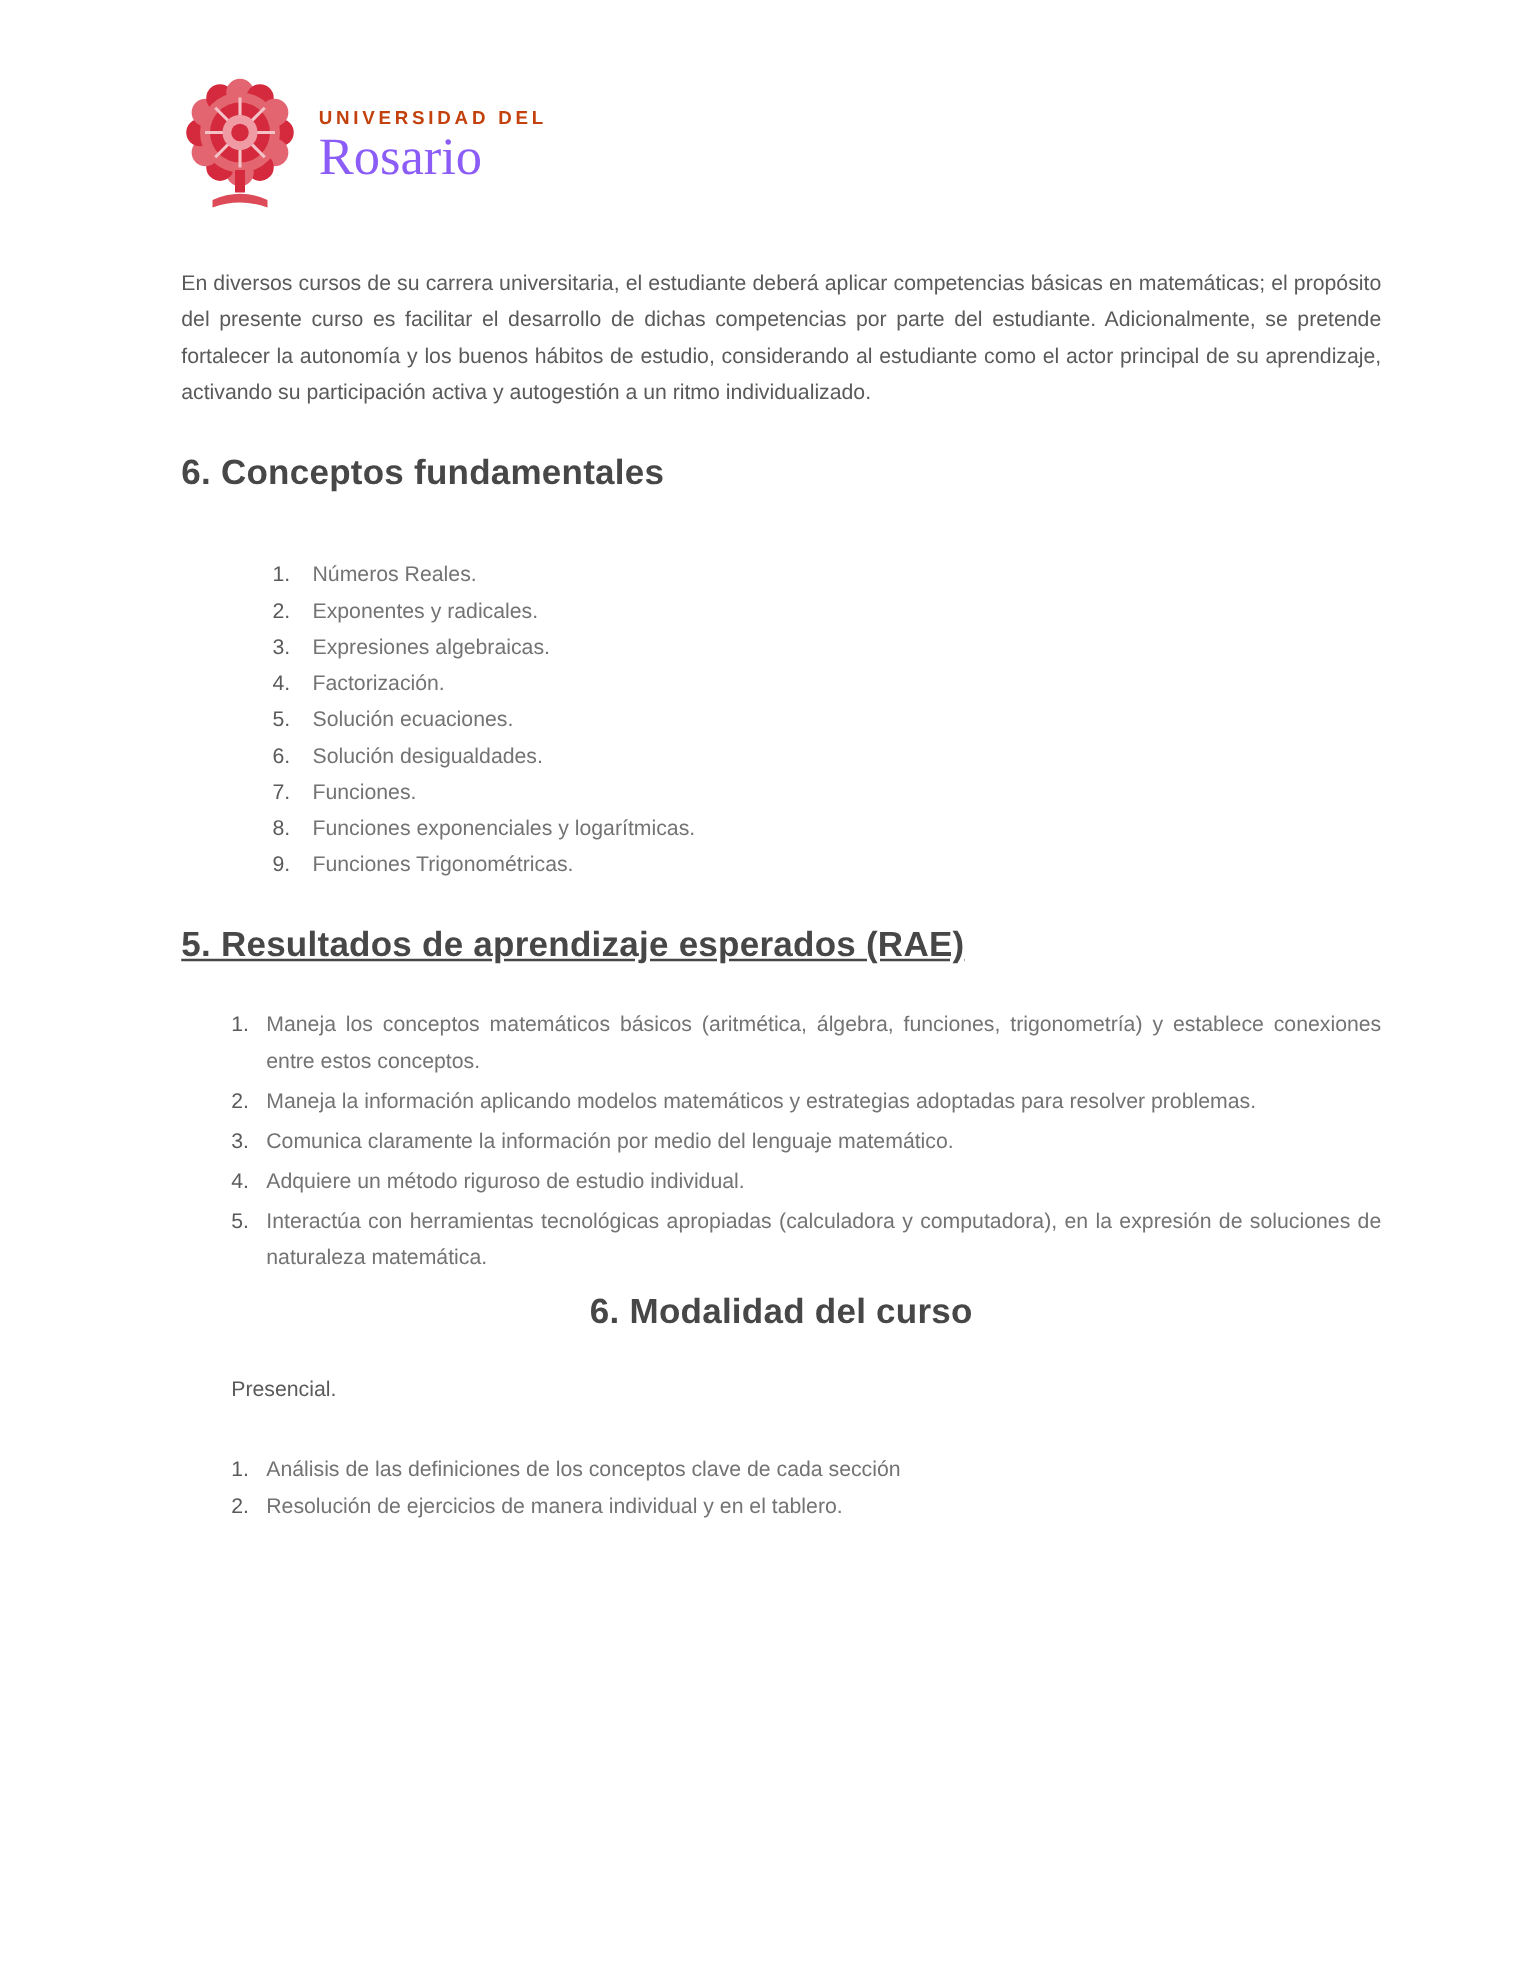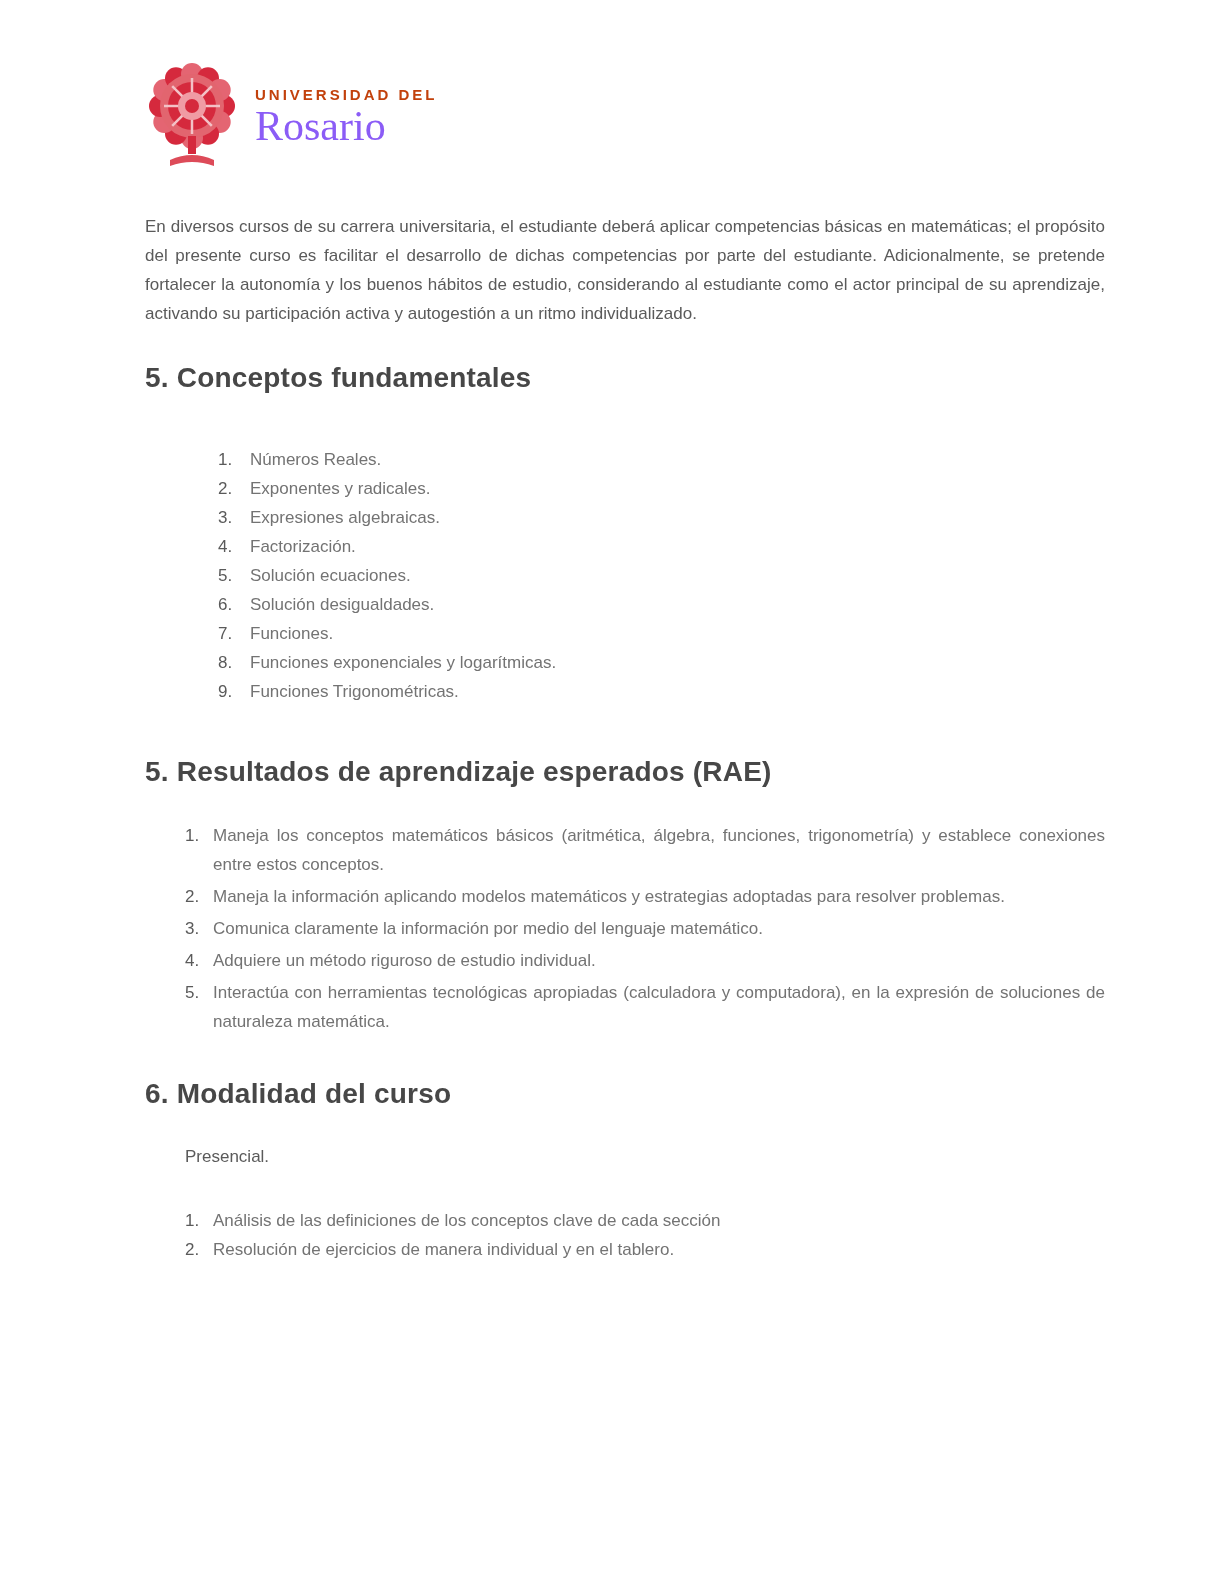--- a/index.html
+++ b/index.html
@@ -27,22 +27,22 @@
     font-family:"Liberation Serif", serif;
     font-size:42px;font-weight:400;color:#8b5cf6;line-height:44px;
   }
   
   .section-heading{
     font-size:28px;font-weight:700;color:#474747;
     line-height:36px;margin:0;letter-spacing:0.2px;
   }
   .h-resumen{margin-top:42px;}
   .h-conceptos{margin-top:32px;}
-  .h-rae{margin-top:48px;}
-  .h-modalidad{margin-top:40px;}
+  .h-rae{margin-top:32px;text-decoration:underline;}
+  .h-modalidad{margin-top:11px;text-align:center;}
   .h-estrategias{margin-top:30px;}
   
   .para{
     font-size:17px;line-height:29px;color:#5a5a5a;
     text-align:justify;margin:44px 0 0 0;
   }
   .modality{
     font-size:17px;line-height:29px;color:#5a5a5a;
     margin:30px 0 0 40px;
   }
@@ -105,21 +105,21 @@
       <div class="wordmark-small">UNIVERSIDAD DEL</div>
       <div class="wordmark-large">Rosario</div>
     </div>
   </div>
 
   <section>
     <p class="para">En diversos cursos de su carrera universitaria, el estudiante deberá aplicar competencias básicas en matemáticas; el propósito del presente curso es facilitar el desarrollo de dichas competencias por parte del estudiante. Adicionalmente, se pretende fortalecer la autonomía y los buenos hábitos de estudio, considerando al estudiante como el actor principal de su aprendizaje, activando su participación activa y autogestión a un ritmo individualizado.</p>
   </section>
 
   <section>
-    <h2 class="section-heading h-conceptos">5. Conceptos fundamentales</h2>
+    <h2 class="section-heading h-conceptos">6. Conceptos fundamentales</h2>
     <ol class="num-list concept-list">
       <li>Números Reales.</li>
       <li>Exponentes y radicales.</li>
       <li>Expresiones algebraicas.</li>
       <li>Factorización.</li>
       <li>Solución ecuaciones.</li>
       <li>Solución desigualdades.</li>
       <li>Funciones.</li>
       <li>Funciones exponenciales y logarítmicas.</li>
       <li>Funciones Trigonométricas.</li>

